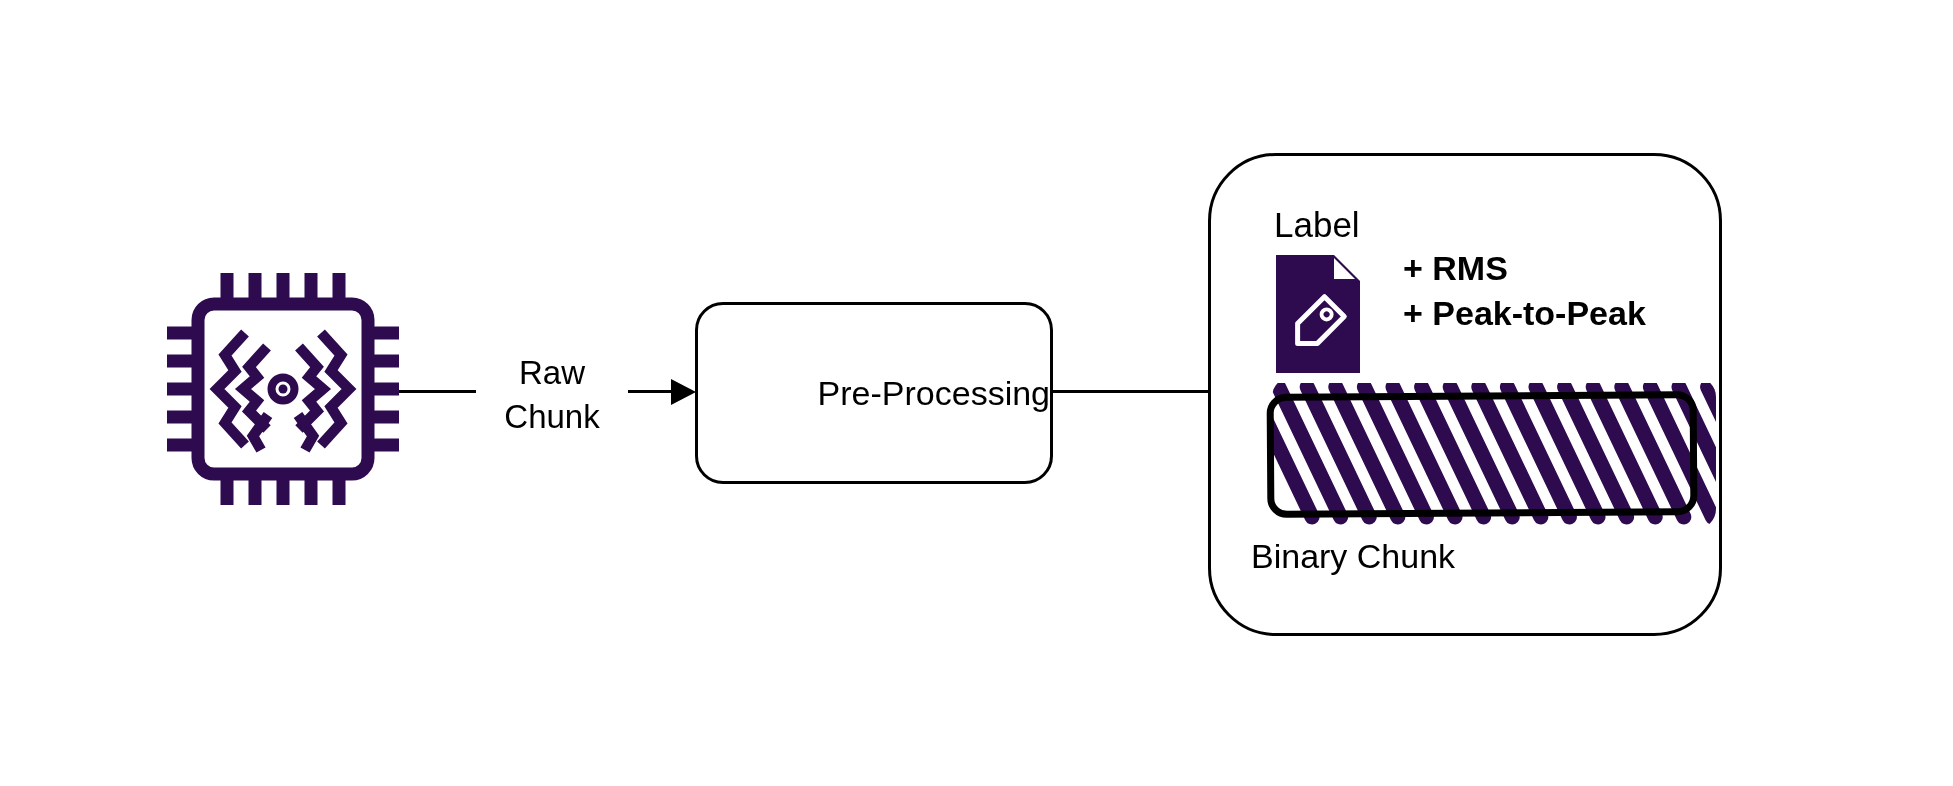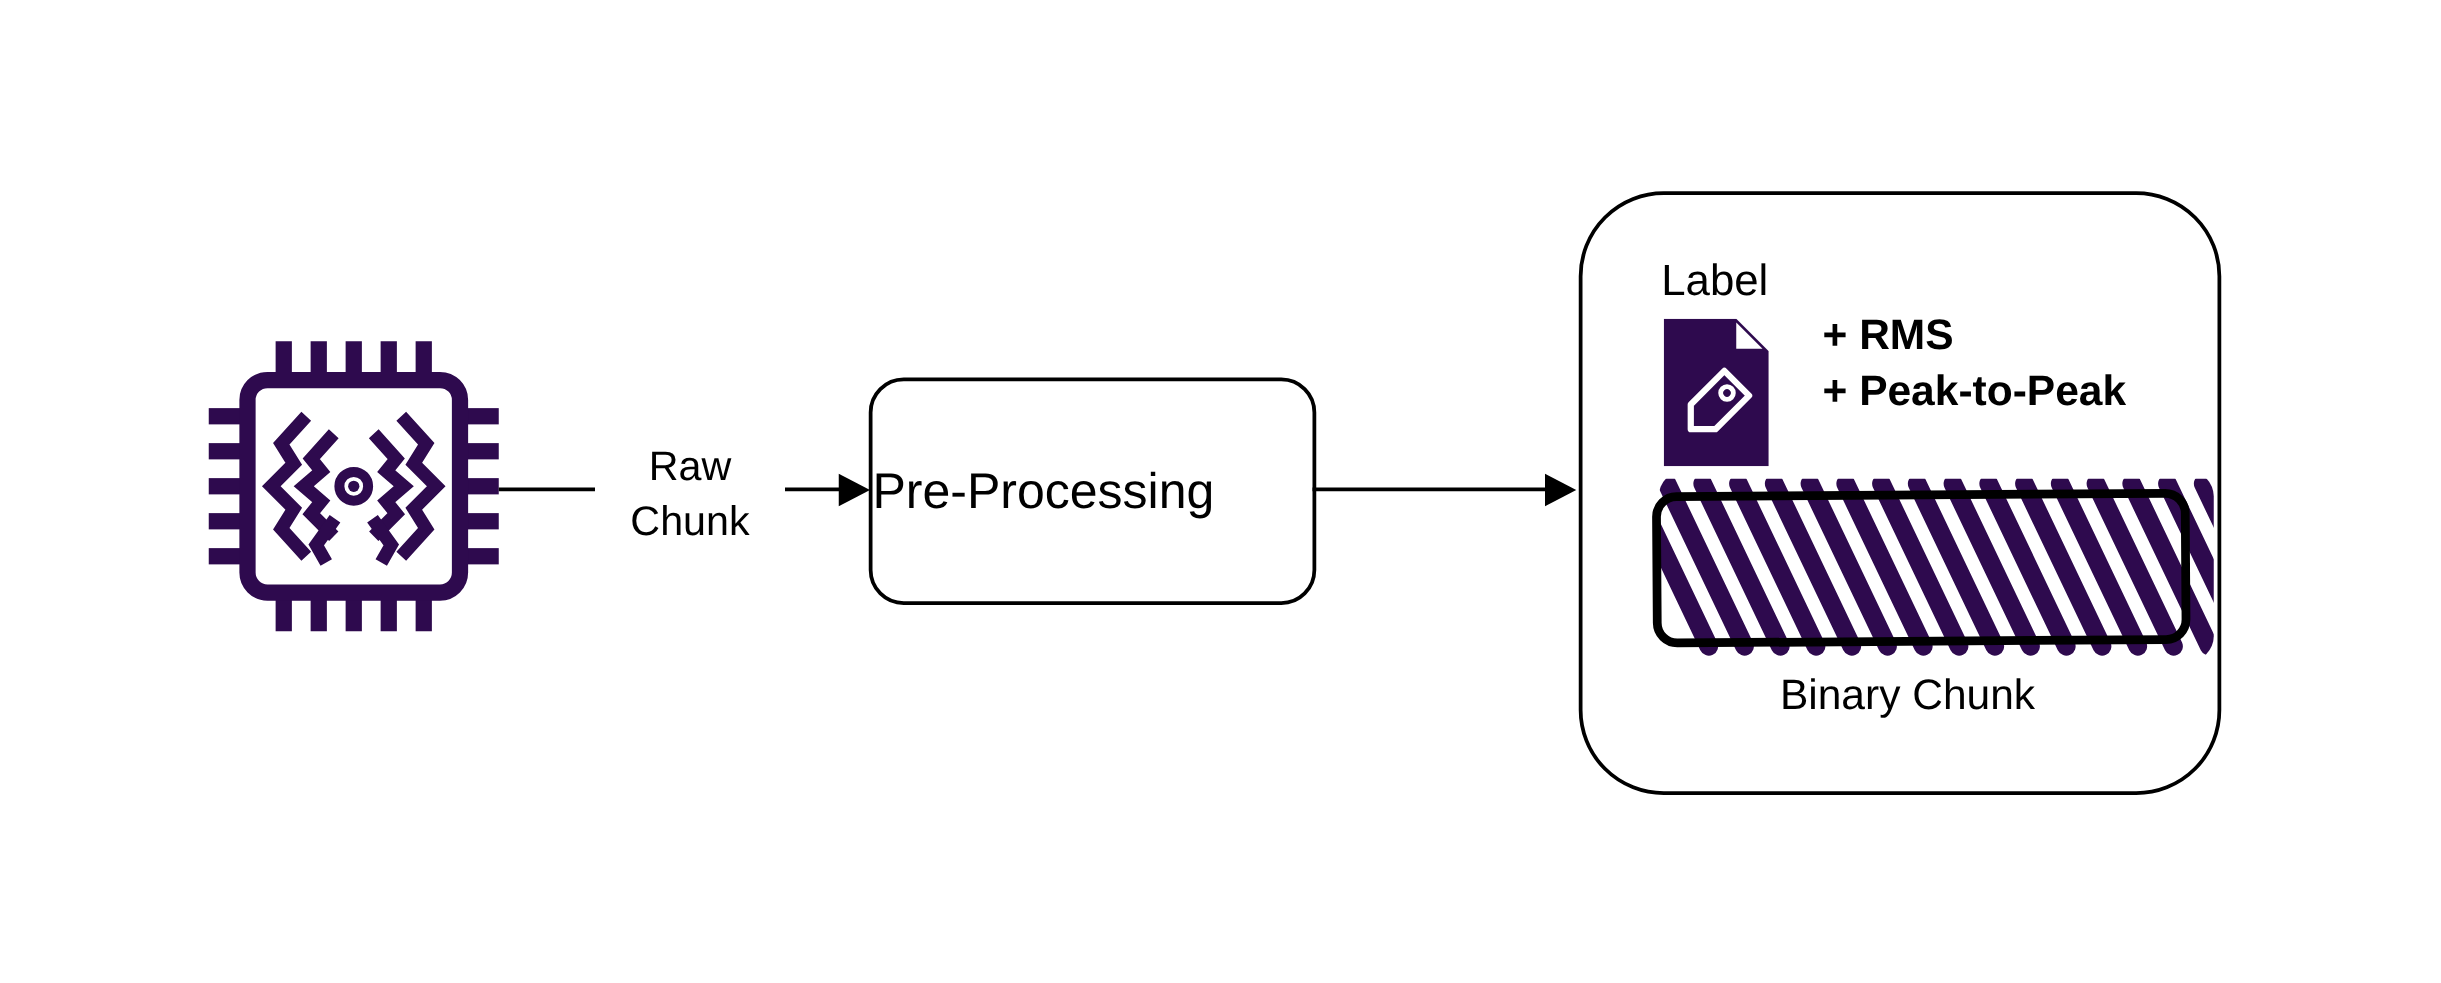--- a/index.html
+++ b/index.html
@@ -47,33 +47,33 @@
   }
   .edge-label span { display: block; }
 
   
   .process-box {
     border: 3px solid var(--ink, #000);
     border-radius: 28px;
     background: var(--bg, #fff);
     display: flex;
     align-items: center;
-    justify-content: flex-start;
-    font-size: 40px;
+    justify-content: flex-end;
+    font-size: 34px;
   }
 
   
   .output-box {
     border: 3px solid var(--ink, #000);
     border-radius: 68px;
     background: var(--bg, #fff);
   }
   .output-title { font-size: 35px; line-height: 42px; }
   .feature-list { font-size: 34px; line-height: 45px; white-space: nowrap; }
-  .chunk-label  { font-size: 34px; line-height: 44px; text-align: center; }
+  .chunk-label  { font-size: 34px; line-height: 44px; text-align: left; }
 
   
   .hatch-svg .stripe { stroke: var(--accent); stroke-width: 15; stroke-linecap: round; }
   .hatch-svg .sketch-border { stroke: var(--ink, #000); stroke-width: 7; fill: none; }
 
   
   .doc-svg .doc-body { fill: var(--accent); }
   .doc-svg .doc-flap { fill: #ffffff; }
   .doc-svg .tag-outline { stroke: #ffffff; stroke-width: 5; fill: none; stroke-linejoin: round; }
   .doc-svg .tag-hole { stroke: #ffffff; stroke-width: 4; fill: none; }
@@ -130,21 +130,21 @@
     <span>Chunk</span>
   </div>
 
   <div class="abs process-box" style="left:695px; top:302px; width:352px; height:176px;">
     <span>Pre-Processing</span>
   </div>
 
   <div class="abs arrow-line" style="left:1050px; top:390px; width:186px;"></div>
   <div class="abs arrow-head" style="left:1236px; top:379px;"></div>
 
-  <div class="abs output-box" style="left:1263px; top:153px; width:508px; height:477px;">
+  <div class="abs output-box" style="left:1208px; top:153px; width:508px; height:477px;">
 
     <div class="abs output-title" style="left:63px; top:48px;">Label</div>
 
     <svg class="abs doc-svg" style="left:65px; top:99px;" width="84" height="118" viewBox="0 0 84 118" aria-hidden="true">
       <path class="doc-body" d="M0,0 H58 L84,26 V118 H0 Z"></path>
       <polygon class="doc-flap" points="58,3 58,24 79,24"></polygon>
       <g transform="translate(40,70) rotate(-45)">
         <path class="tag-outline" d="M-26,0 L-12,-14 H26 V14 H-12 Z"></path>
         <circle class="tag-hole" cx="15" cy="0" r="5"></circle>
       </g>

